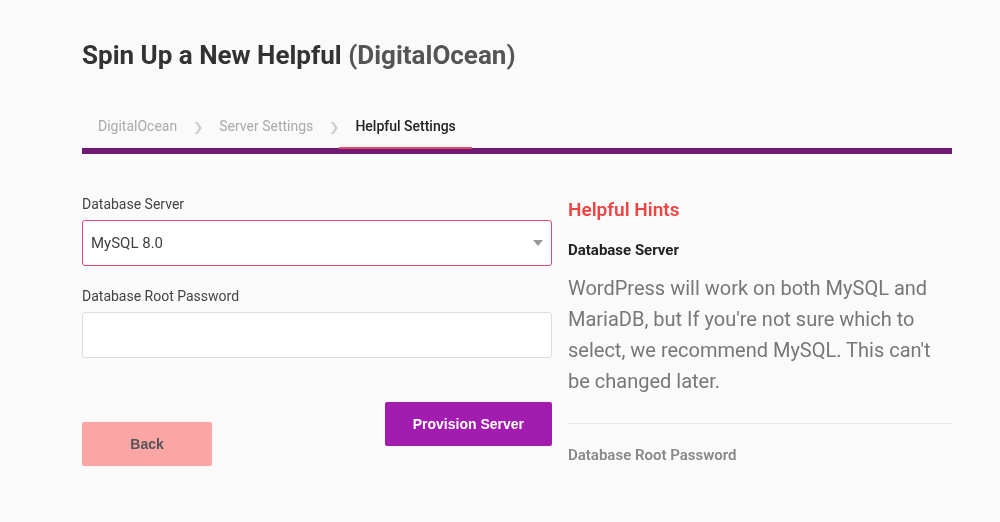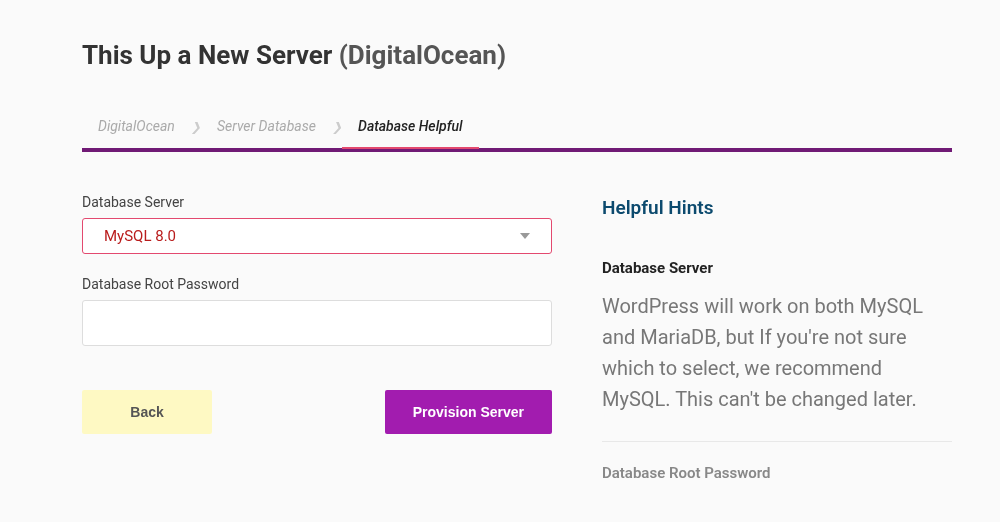--- a/index.html
+++ b/index.html
@@ -19,24 +19,23 @@
       font-weight: 400;
       color: #333;
       margin-bottom: 36px;
     }
     .page-title .bold { font-weight: 700; }
     .page-title .light { color: #555; font-weight: 700; }
 
     .tabs {
       display: flex;
       align-items: center;
-      border-bottom: 4px solid #701a75;
+      border-bottom: 6px solid #701a75;
       margin-bottom: 42px;
       font-size: 14px;
-      font-style: italic;
     }
     .tab {
       padding: 12px 16px 14px;
       color: #aaa;
       position: relative;
     }
     .tab.active { color: #222; font-weight: 500; }
     .tab.active::after {
       content: "";
       position: absolute;
@@ -45,42 +44,42 @@
       background: #e3496f;
     }
     .chev {
       color: #ccc;
       font-size: 12px;
       padding: 0 0px;
     }
 
     .body {
       display: flex;
-      gap: 50px;
+      gap: 16px;
     }
     .left { flex: 0 0 470px; }
     .right { flex: 1; padding-top: 2px; }
 
     .field-label {
       font-size: 14px;
       color: #444;
       margin-bottom: 8px;
     }
     .select-wrap {
       position: relative;
       margin-bottom: 22px;
     }
     .select {
       width: 100%;
-      height: 36px;
+      height: 46px;
       border: 1px solid #e3496f;
       border-radius: 3px;
-      padding: 0 21px;
+      padding: 0 8px;
       font-size: 15px;
-      color: #b91c1c;
+      color: #404040;
       background: #fff;
       display: flex;
       align-items: center;
       justify-content: space-between;
     }
     .caret {
       width: 0; height: 0;
       border-left: 5px solid transparent;
       border-right: 5px solid transparent;
       border-top: 6px solid #999;
@@ -109,35 +108,36 @@
     .btn {
       height: 44px;
       padding: 0 28px;
       border: none;
       border-radius: 2px;
       font-size: 14px;
       font-weight: 600;
       cursor: pointer;
     }
     .btn-back {
-      background: #fef9c3;
+      background: #fca5a5;
       color: #555;
       min-width: 130px;
+      margin-top: 20px;
     }
     .btn-primary {
       background: #a21caf;
       color: #fff;
       min-width: 160px;
     }
 
     .hints-title {
       font-size: 19px;
       font-weight: 600;
-      color: #0c4a6e;
-      margin-bottom: 40px;
+      color: #ef4444;
+      margin-bottom: 20px;
     }
     .hint-heading {
       font-size: 15px;
       font-weight: 700;
       color: #222;
       margin-bottom: 14px;
     }
     .hint-body {
       font-size: 20px;
       color: #777;
@@ -149,30 +149,30 @@
       border-top: 1px solid #e8e8e8;
       margin: 0 0 22px 0;
     }
     .hint-heading.muted { color: #888; font-weight: 600; }
   </style>
 </head>
 <body>
 
 <div class="container">
   <h1 class="page-title">
-    <span class="bold">This Up a New Server</span>
+    <span class="bold">Spin Up a New Helpful</span>
     <span class="light">(DigitalOcean)</span>
   </h1>
 
   <div class="tabs">
     <div class="tab">DigitalOcean</div>
     <div class="chev">❯</div>
-    <div class="tab">Server Database</div>
+    <div class="tab">Server Settings</div>
     <div class="chev">❯</div>
-    <div class="tab active">Database Helpful</div>
+    <div class="tab active">Helpful Settings</div>
   </div>
 
   <div class="body">
     <div class="left">
       <div class="field-label">Database Server</div>
       <div class="select-wrap">
         <div class="select">
           <span>MySQL 8.0</span>
           <span class="caret"></span>
         </div>

